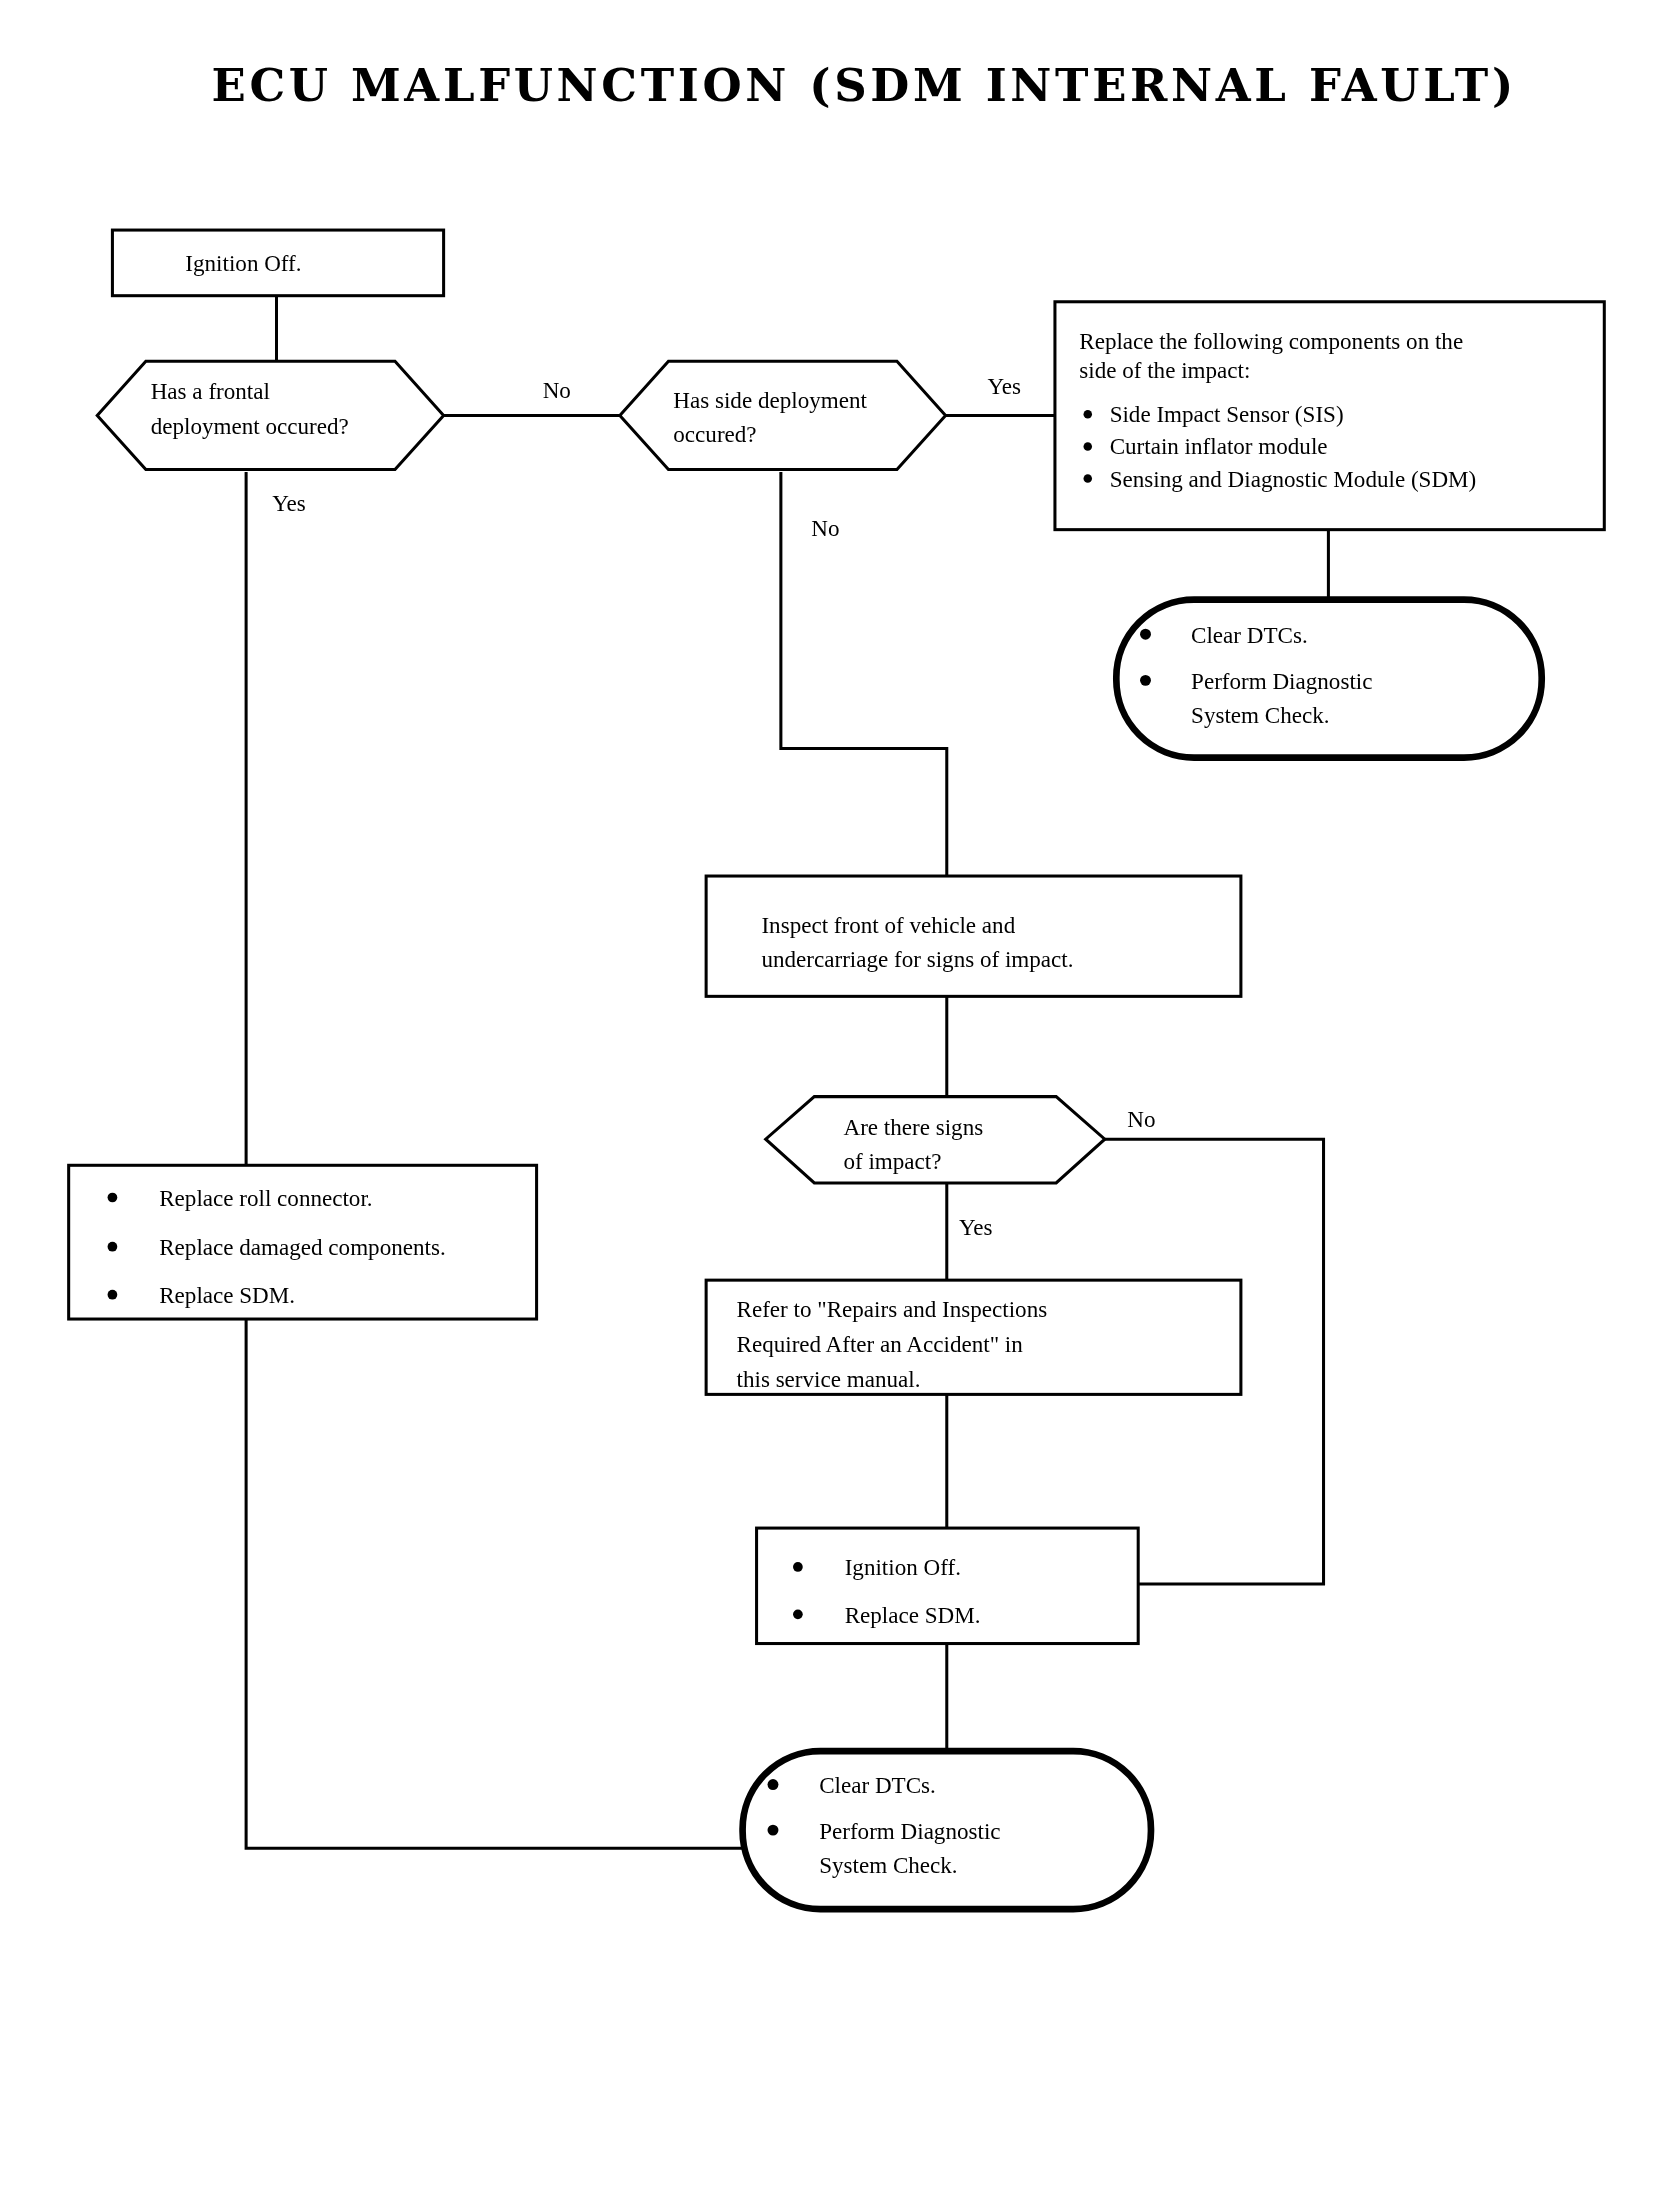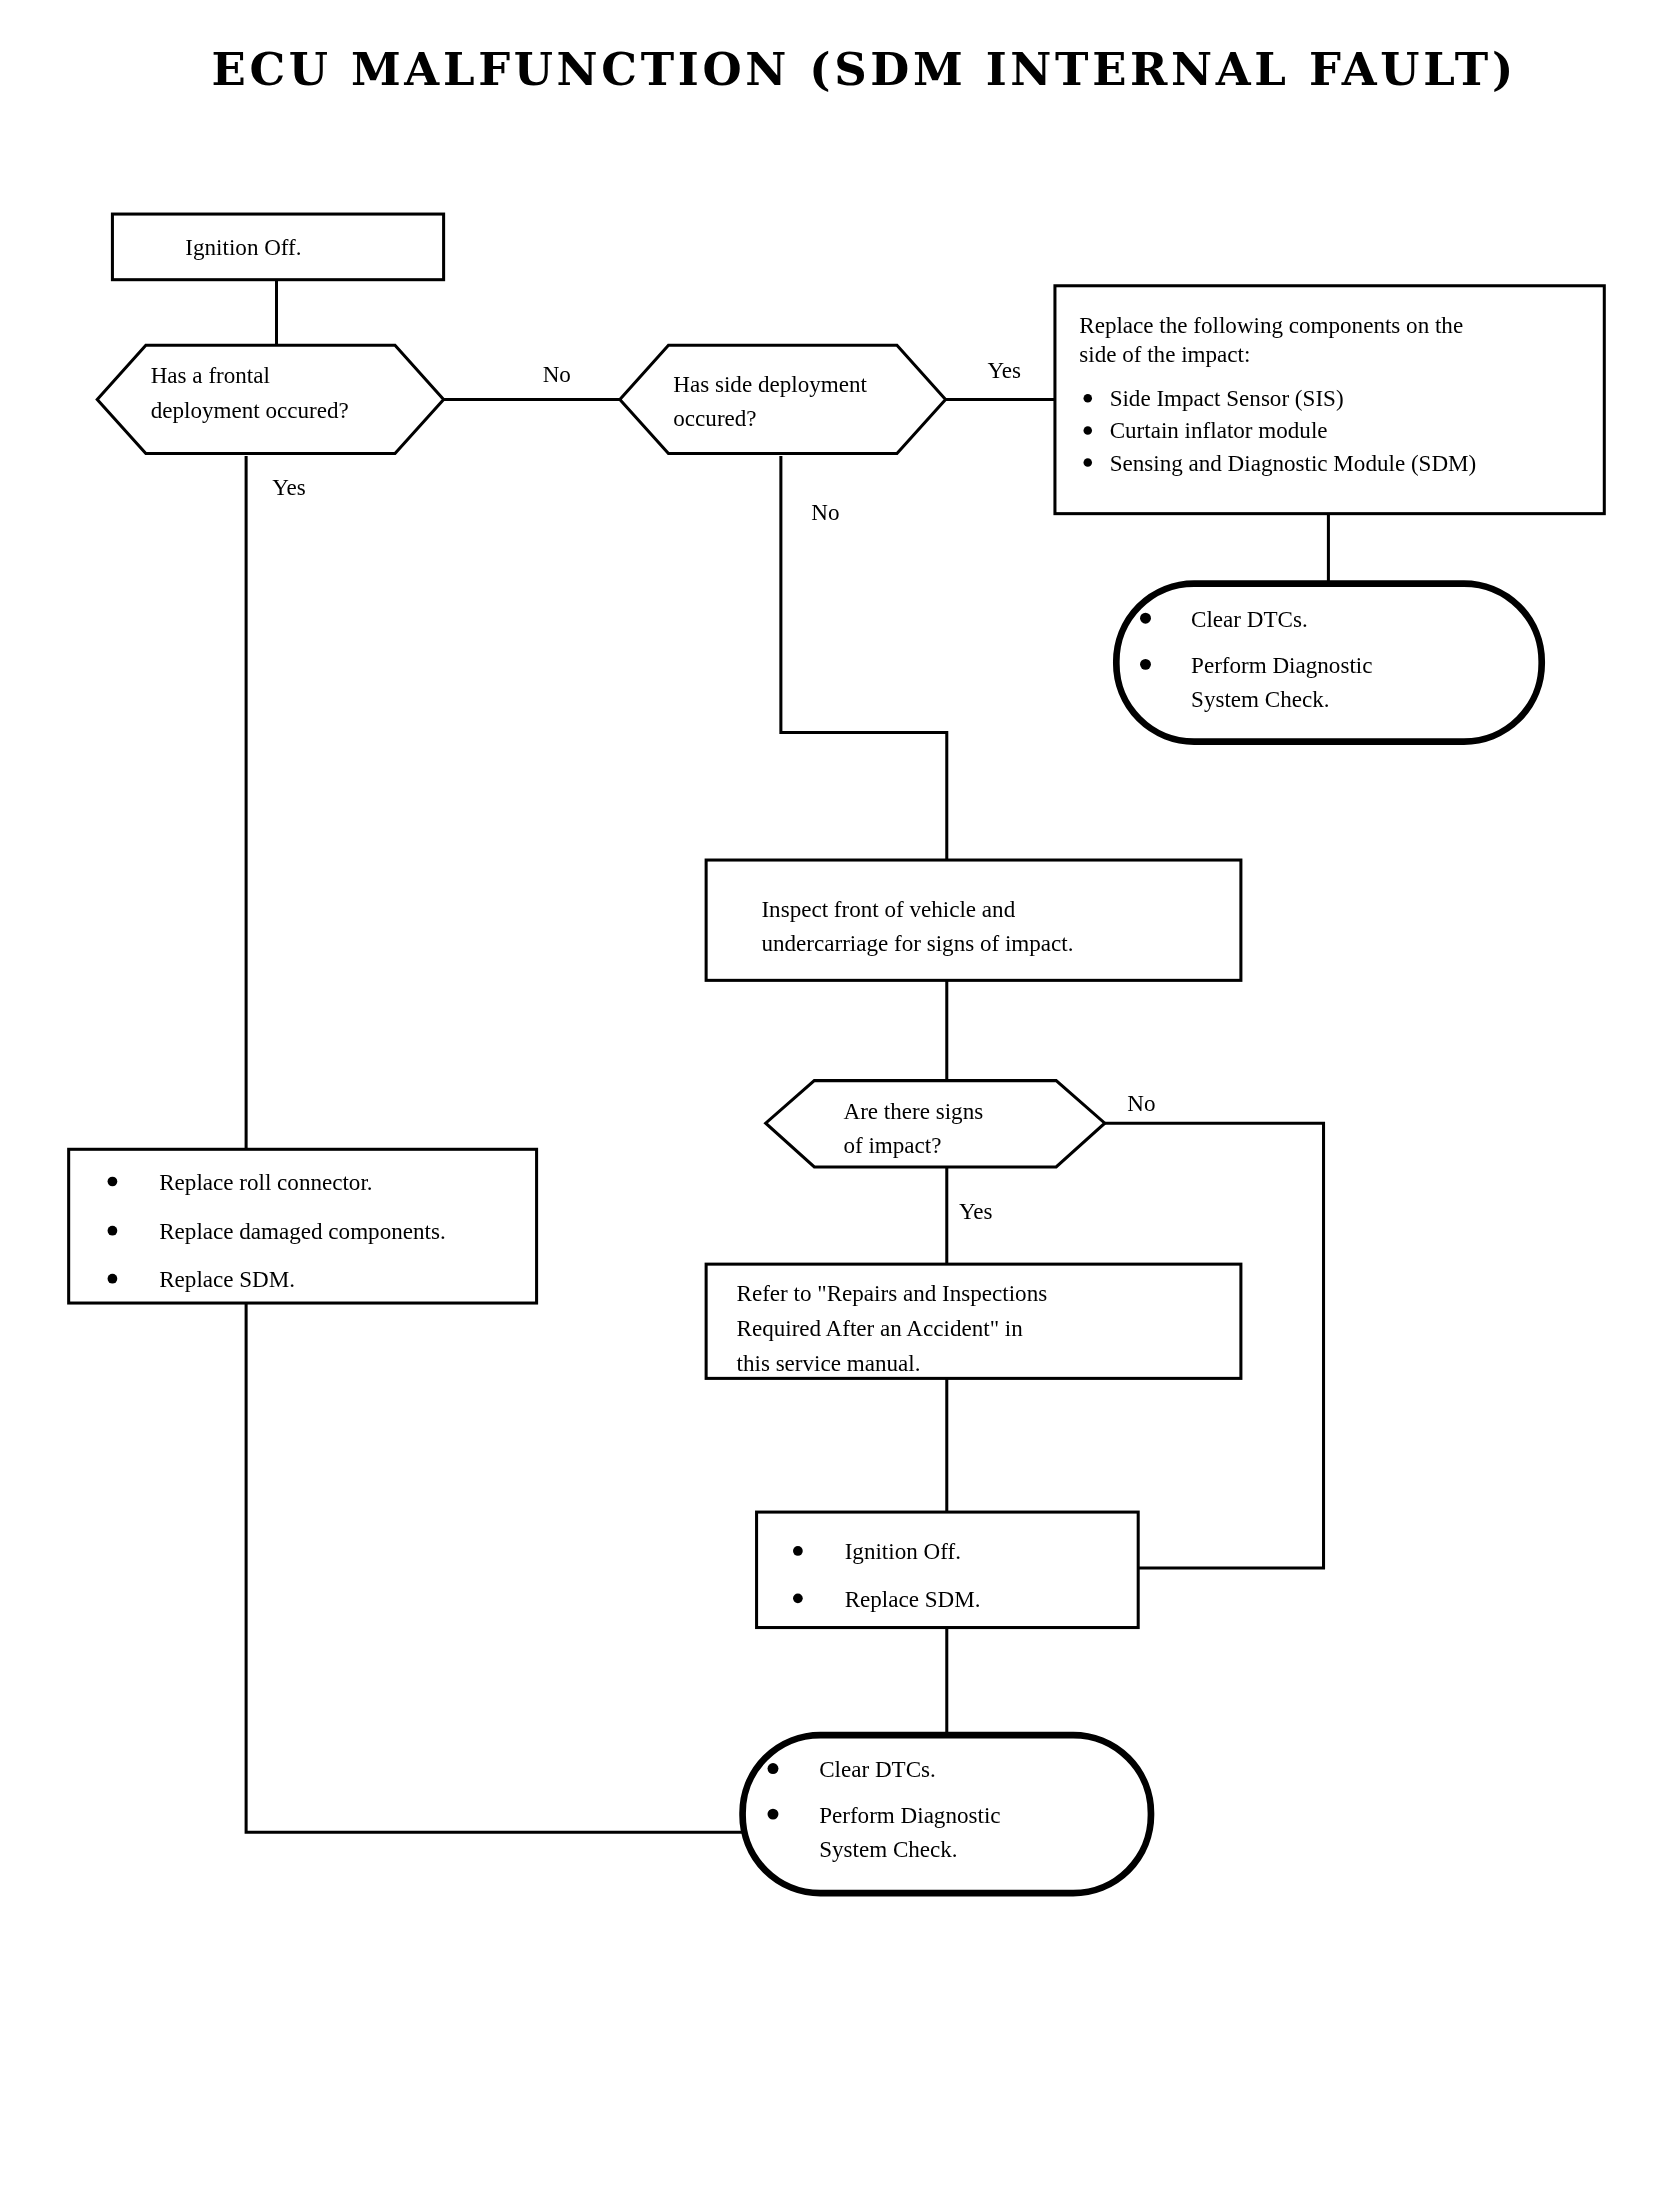--- a/index.html
+++ b/index.html
@@ -11,20 +11,21 @@
     width: 1676px;
     height: 2205px;
     font-family: "Liberation Serif", "DejaVu Serif", serif;
     color: #000000;
     overflow: hidden;
     position: relative;
   }
   #diagram-root {
     position: absolute;
     inset: 0;
+    margin-top: 16px;
   }
   svg.flow {
     display: block;
     width: 1676px;
     height: 2205px;
   }
   .shape-stroke {
     fill: #ffffff;
     stroke: #000000;
     stroke-width: 5;

